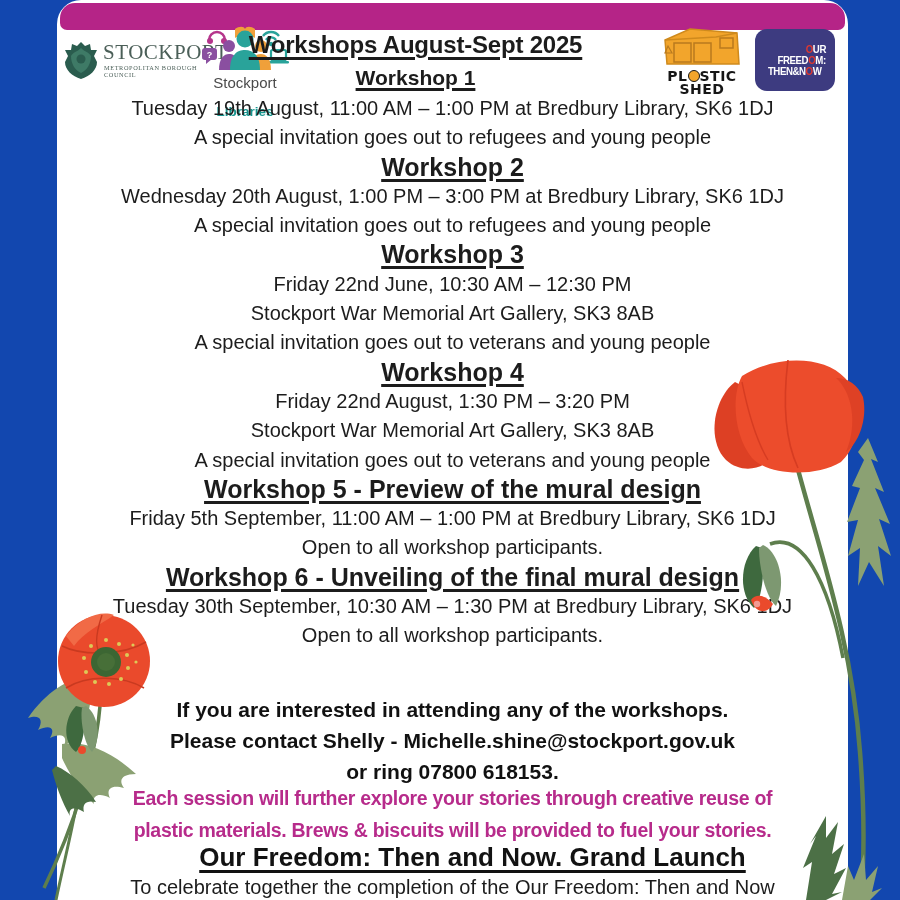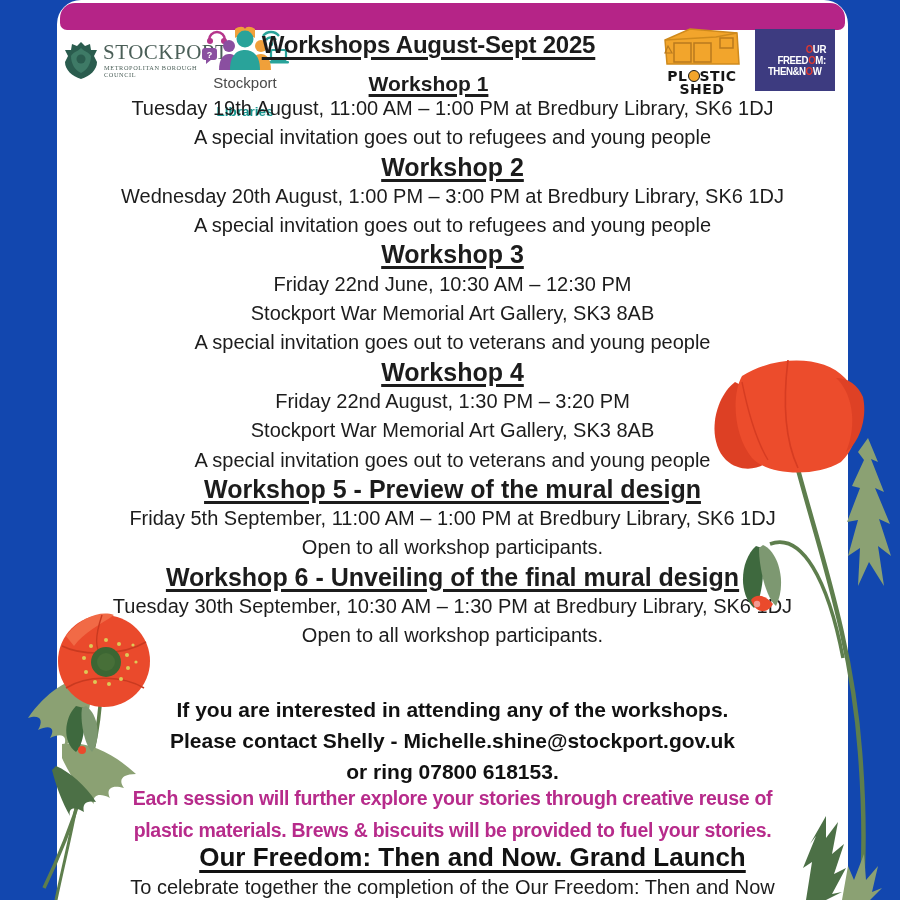--- a/index.html
+++ b/index.html
@@ -11,39 +11,39 @@
   }
   .card{
     position:absolute;left:57px;top:0;width:791px;height:900px;
     background:#ffffff;border-radius:24px 24px 0 0;
   }
   .pinkbar{
     position:absolute;left:60px;top:3px;width:785px;height:27px;
     background:#b52487;border-radius:15px 15px 7px 7px;
   }
   
-  .headctr{position:absolute;left:67px;top:31px;width:723px;text-align:center;color:#1c1c1c;}
+  .headctr{position:absolute;left:54px;top:31px;width:723px;text-align:center;color:#1c1c1c;}
   .title{font-size:24px;font-weight:bold;text-decoration:underline;text-decoration-thickness:2.5px;text-underline-offset:4px;letter-spacing:-0.2px;}
-  .w1head{margin-top:13px;font-size:21px;font-weight:bold;text-decoration:underline;text-decoration-thickness:2.5px;text-underline-offset:3px;}
+  .w1head{margin-top:7px;font-size:21px;font-weight:bold;text-decoration:underline;text-decoration-thickness:2.5px;text-underline-offset:3px;}
   
   .council{position:absolute;left:63px;top:38px;width:160px;height:46px;}
   .council .crest{position:absolute;left:0;top:2px;}
   .council .cname{position:absolute;left:40px;top:2px;font-family:"Liberation Serif",serif;font-size:21px;color:#4b5f58;letter-spacing:0.5px;}
   .council .csub{position:absolute;left:41px;top:26px;font-family:"Liberation Serif",serif;font-size:6.3px;color:#4b5f58;letter-spacing:0.6px;}
   
   .libs{position:absolute;left:201px;top:26px;width:88px;height:70px;text-align:center;}
   .libs .libtxt1{font-size:15px;color:#4a4a4a;line-height:15px;margin-top:1px;}
   .libs .libtxt2{font-size:13.5px;color:#17968f;font-weight:bold;line-height:14px;margin-top:15px;}
   
   .shed{position:absolute;left:656px;top:24px;width:92px;height:72px;text-align:center;}
   .shedtxt{font-size:14px;font-weight:900;color:#161616;line-height:13px;letter-spacing:0.5px;font-family:"DejaVu Sans",sans-serif;}
   .adot{display:inline-block;width:10px;height:10px;border-radius:50%;background:#f2a52c;border:1.5px solid #161616;vertical-align:-1px;}
   
   .freedom{
-    position:absolute;left:755px;top:29px;width:80px;height:62px;background:#3d3b80;border-radius:0;
+    position:absolute;left:755px;top:29px;width:80px;height:62px;background:#3d3b80;border-radius:12px;
     display:flex;flex-direction:column;justify-content:center;align-items:flex-end;
     padding-right:9px;box-sizing:border-box;
     font-family:"Liberation Sans",sans-serif;font-weight:bold;color:#ffffff;
   }
   .freedom .fl{font-size:11px;line-height:11px;letter-spacing:-0.5px;transform:scaleX(0.88);transform-origin:right;}
   .freedom .fo{color:#e0392f;}
   .freedom .fl3{padding-right:5px;}
   
   .col{position:absolute;left:62px;top:94px;width:781px;text-align:center;color:#1c1c1c;
        font-size:20px;line-height:29.3px;white-space:nowrap;}

